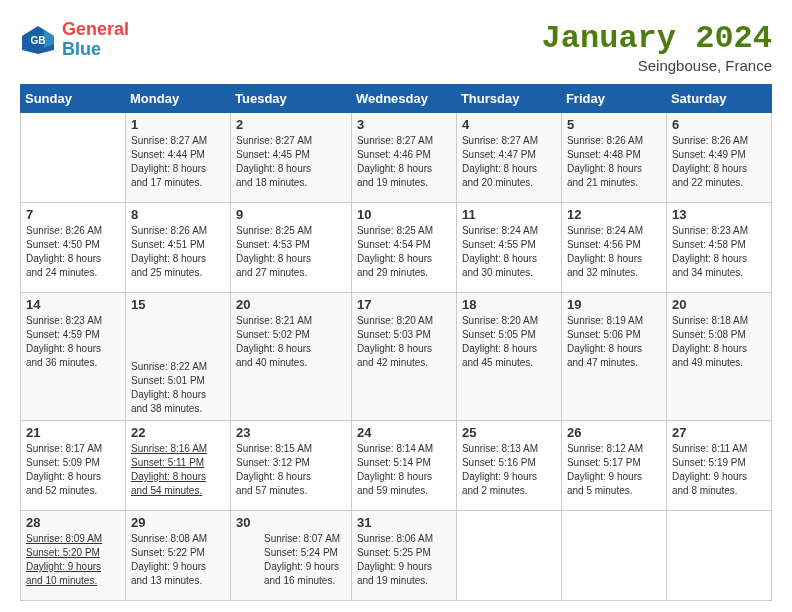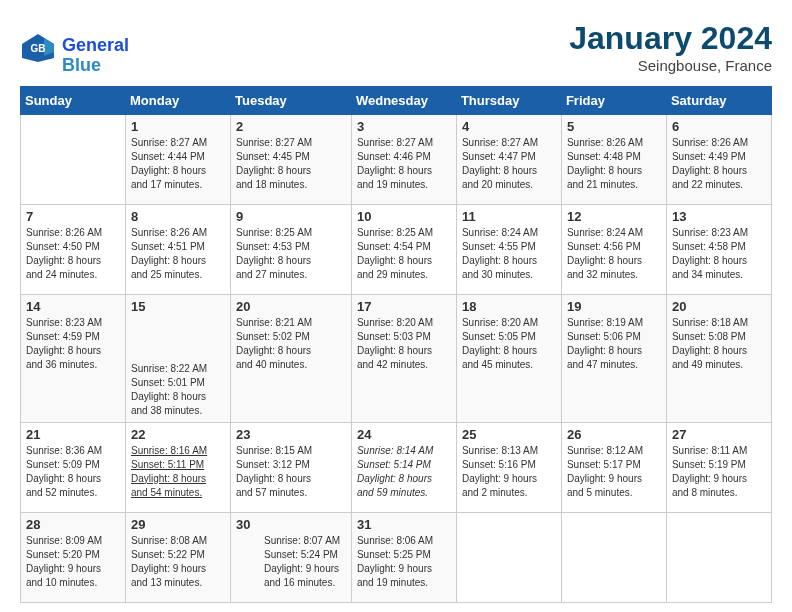--- a/index.html
+++ b/index.html
@@ -21,33 +21,34 @@
       align-items: center;
     }
     .logo-text {
       display: flex;
       flex-direction: column;
       font-size: 18px;
       font-weight: bold;
       color: #1a3a6b;
       line-height: 1.1;
     }
-    .logo-text span:first-child { color: #1d4ed8; margin-top: 16px; }
+    .logo-text span:first-child { color: #ef4444; }
     .logo-icon {
       width: 36px;
       height: 36px;
       margin-right: 6px;
     }
     .title-block {
       text-align: right;
     }
     .month-title {
       font-size: 32px;
       font-weight: bold;
-      color: #0c4a6e;
+      color: #4d7c0f;
+      font-family: Liberation Mono, monospace;
     }
     .location {
       font-size: 15px;
       color: #444;
     }
     table {
       width: 100%;
       border-collapse: collapse;
       font-size: 11px;
     }
@@ -261,42 +262,42 @@
           <span class="day-num">20</span>
           <div class="day-info" style="white-space: pre-line;">Sunrise: 8:18 AM
 Sunset: 5:08 PM
 Daylight: 8 hours
 and 49 minutes.</div>
         </td>
       </tr>
       <tr>
         <td>
           <span class="day-num">21</span>
-          <div class="day-info" style="white-space: pre-line;">Sunrise: 8:36 AM
+          <div class="day-info" style="white-space: pre-line;">Sunrise: 8:17 AM
 Sunset: 5:09 PM
 Daylight: 8 hours
 and 52 minutes.</div>
         </td>
         <td>
           <span class="day-num">22</span>
           <div class="day-info" style="white-space: pre-line; text-decoration: underline;">Sunrise: 8:16 AM
 Sunset: 5:11 PM
 Daylight: 8 hours
 and 54 minutes.</div>
         </td>
         <td>
           <span class="day-num">23</span>
           <div class="day-info" style="white-space: pre-line;">Sunrise: 8:15 AM
 Sunset: 3:12 PM
 Daylight: 8 hours
 and 57 minutes.</div>
         </td>
         <td>
           <span class="day-num">24</span>
-          <div class="day-info" style="white-space: pre-line; font-style: italic;">Sunrise: 8:14 AM
+          <div class="day-info" style="white-space: pre-line;">Sunrise: 8:14 AM
 Sunset: 5:14 PM
 Daylight: 8 hours
 and 59 minutes.</div>
         </td>
         <td>
           <span class="day-num">25</span>
           <div class="day-info" style="white-space: pre-line;">Sunrise: 8:13 AM
 Sunset: 5:16 PM
 Daylight: 9 hours
 and 2 minutes.</div>
@@ -312,21 +313,21 @@
           <span class="day-num">27</span>
           <div class="day-info" style="white-space: pre-line;">Sunrise: 8:11 AM
 Sunset: 5:19 PM
 Daylight: 9 hours
 and 8 minutes.</div>
         </td>
       </tr>
       <tr>
         <td>
           <span class="day-num">28</span>
-          <div class="day-info" style="white-space: pre-line;">Sunrise: 8:09 AM
+          <div class="day-info" style="white-space: pre-line; text-decoration: underline;">Sunrise: 8:09 AM
 Sunset: 5:20 PM
 Daylight: 9 hours
 and 10 minutes.</div>
         </td>
         <td>
           <span class="day-num">29</span>
           <div class="day-info" style="white-space: pre-line;">Sunrise: 8:08 AM
 Sunset: 5:22 PM
 Daylight: 9 hours
 and 13 minutes.</div>

